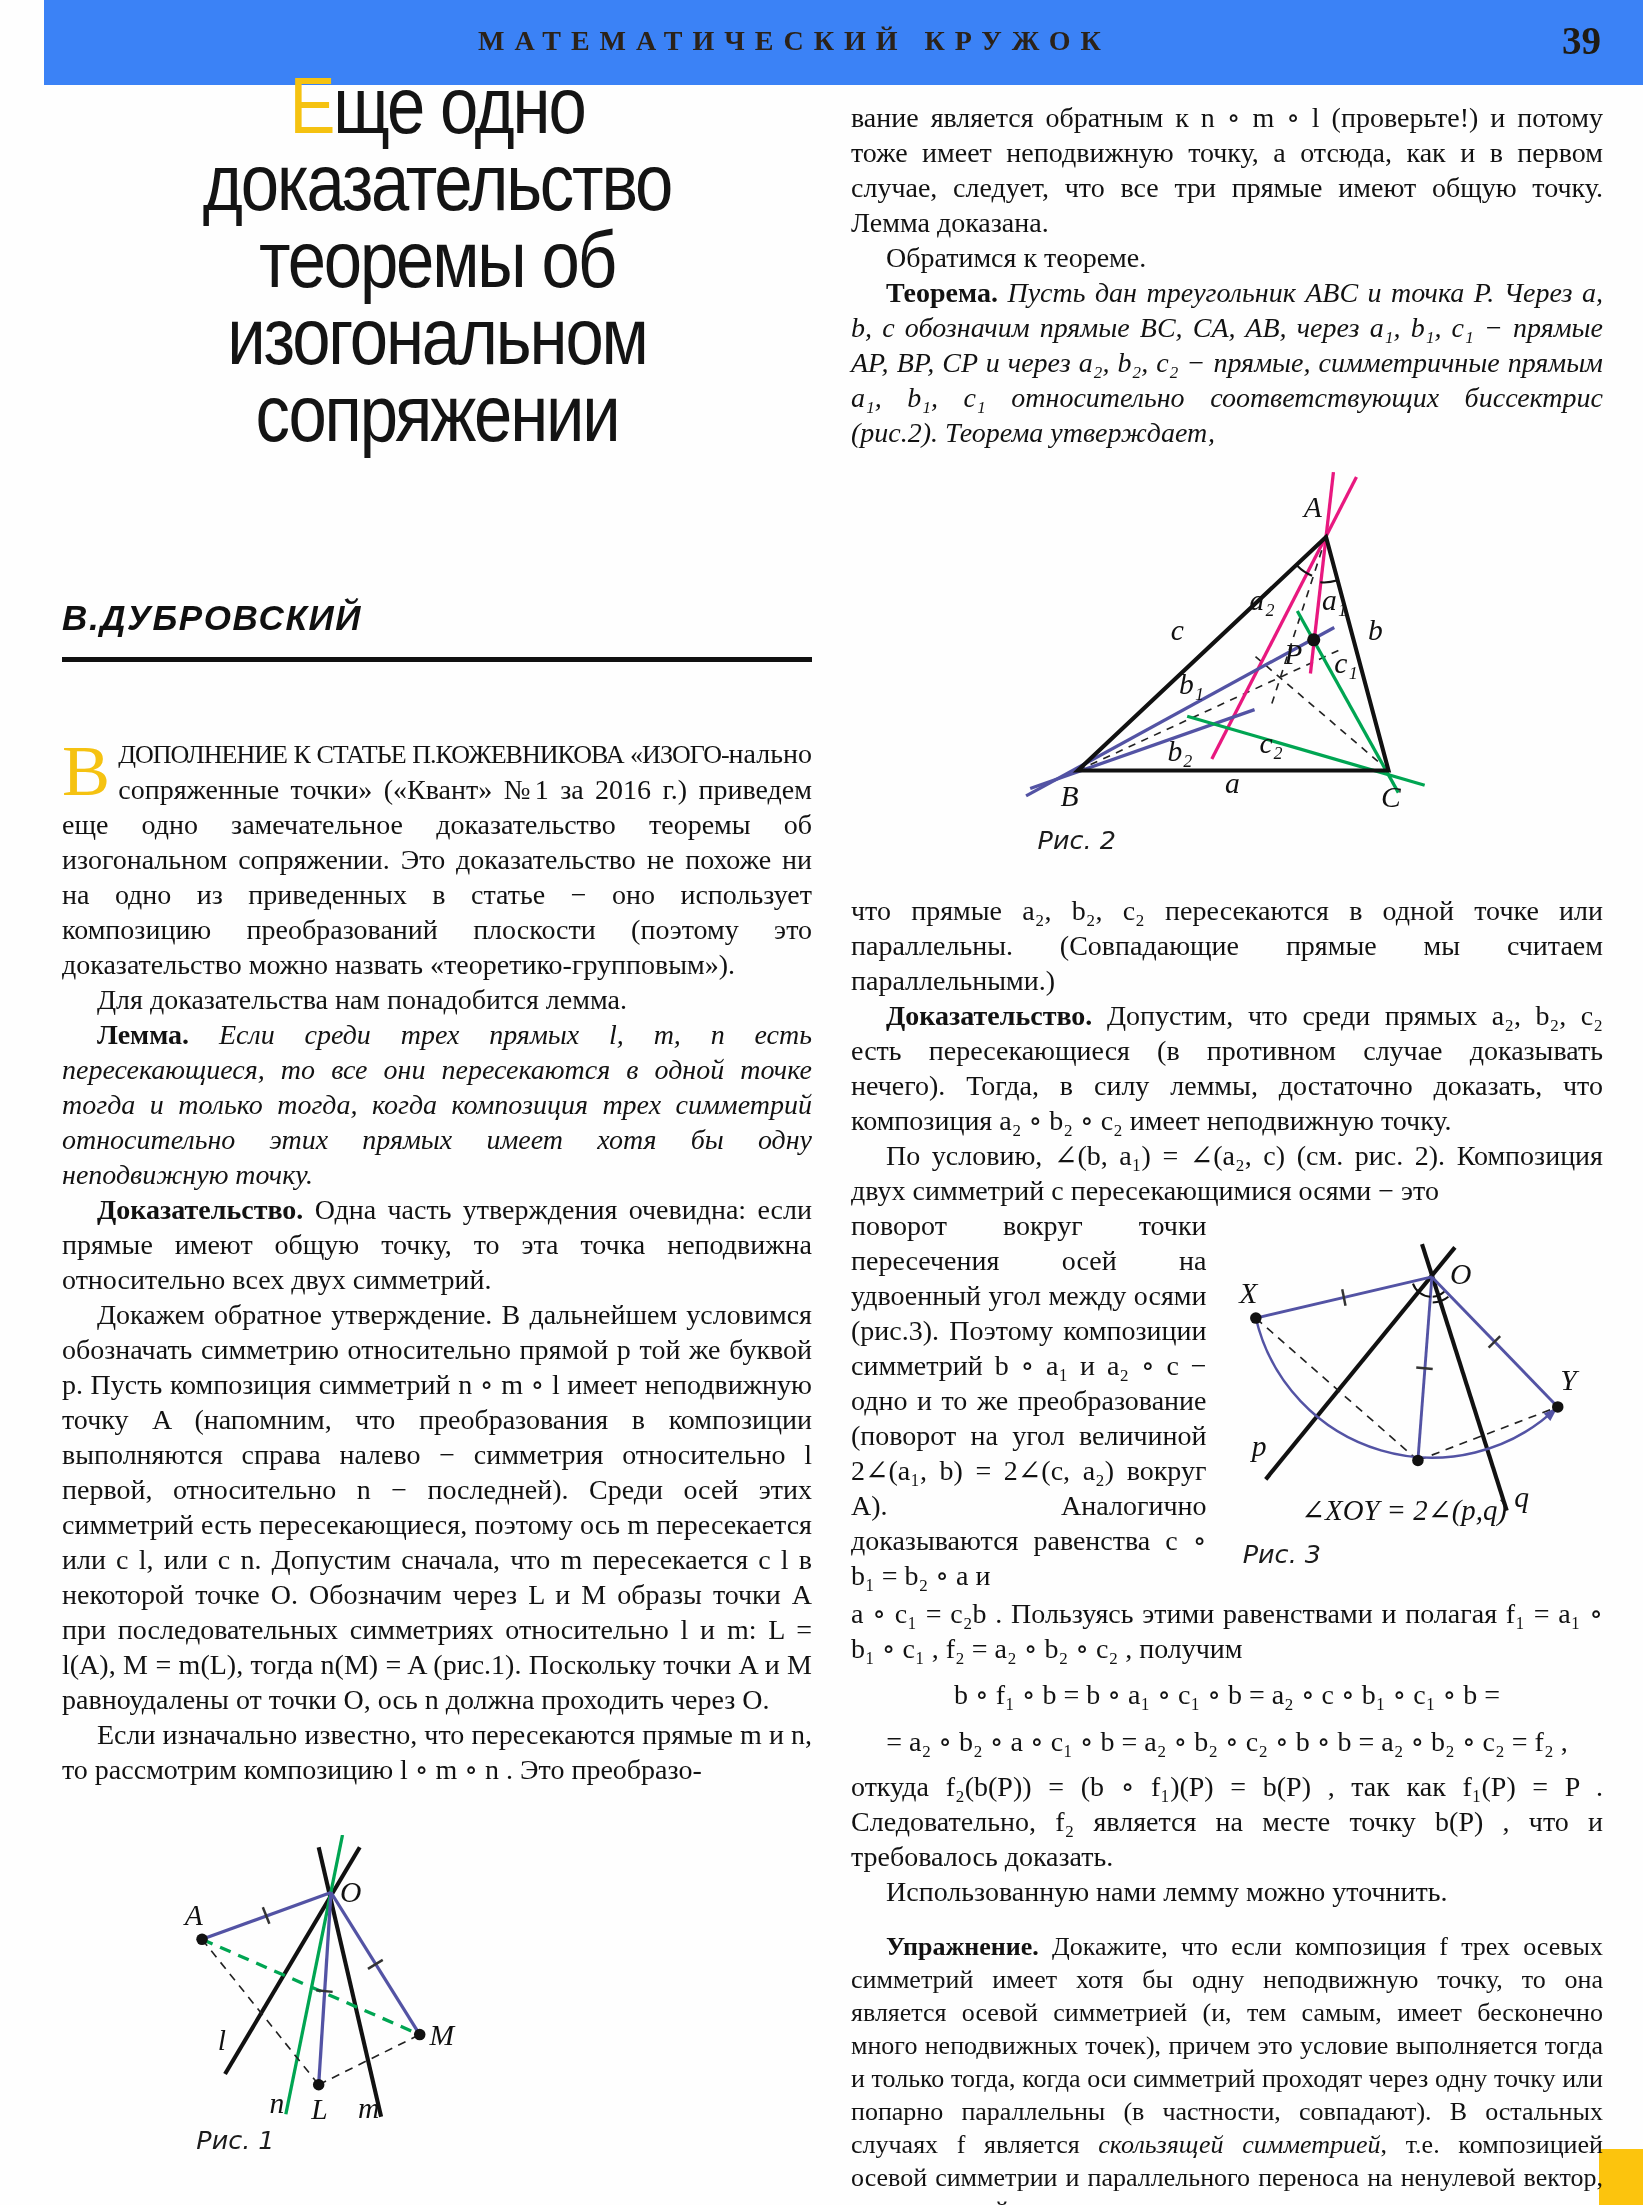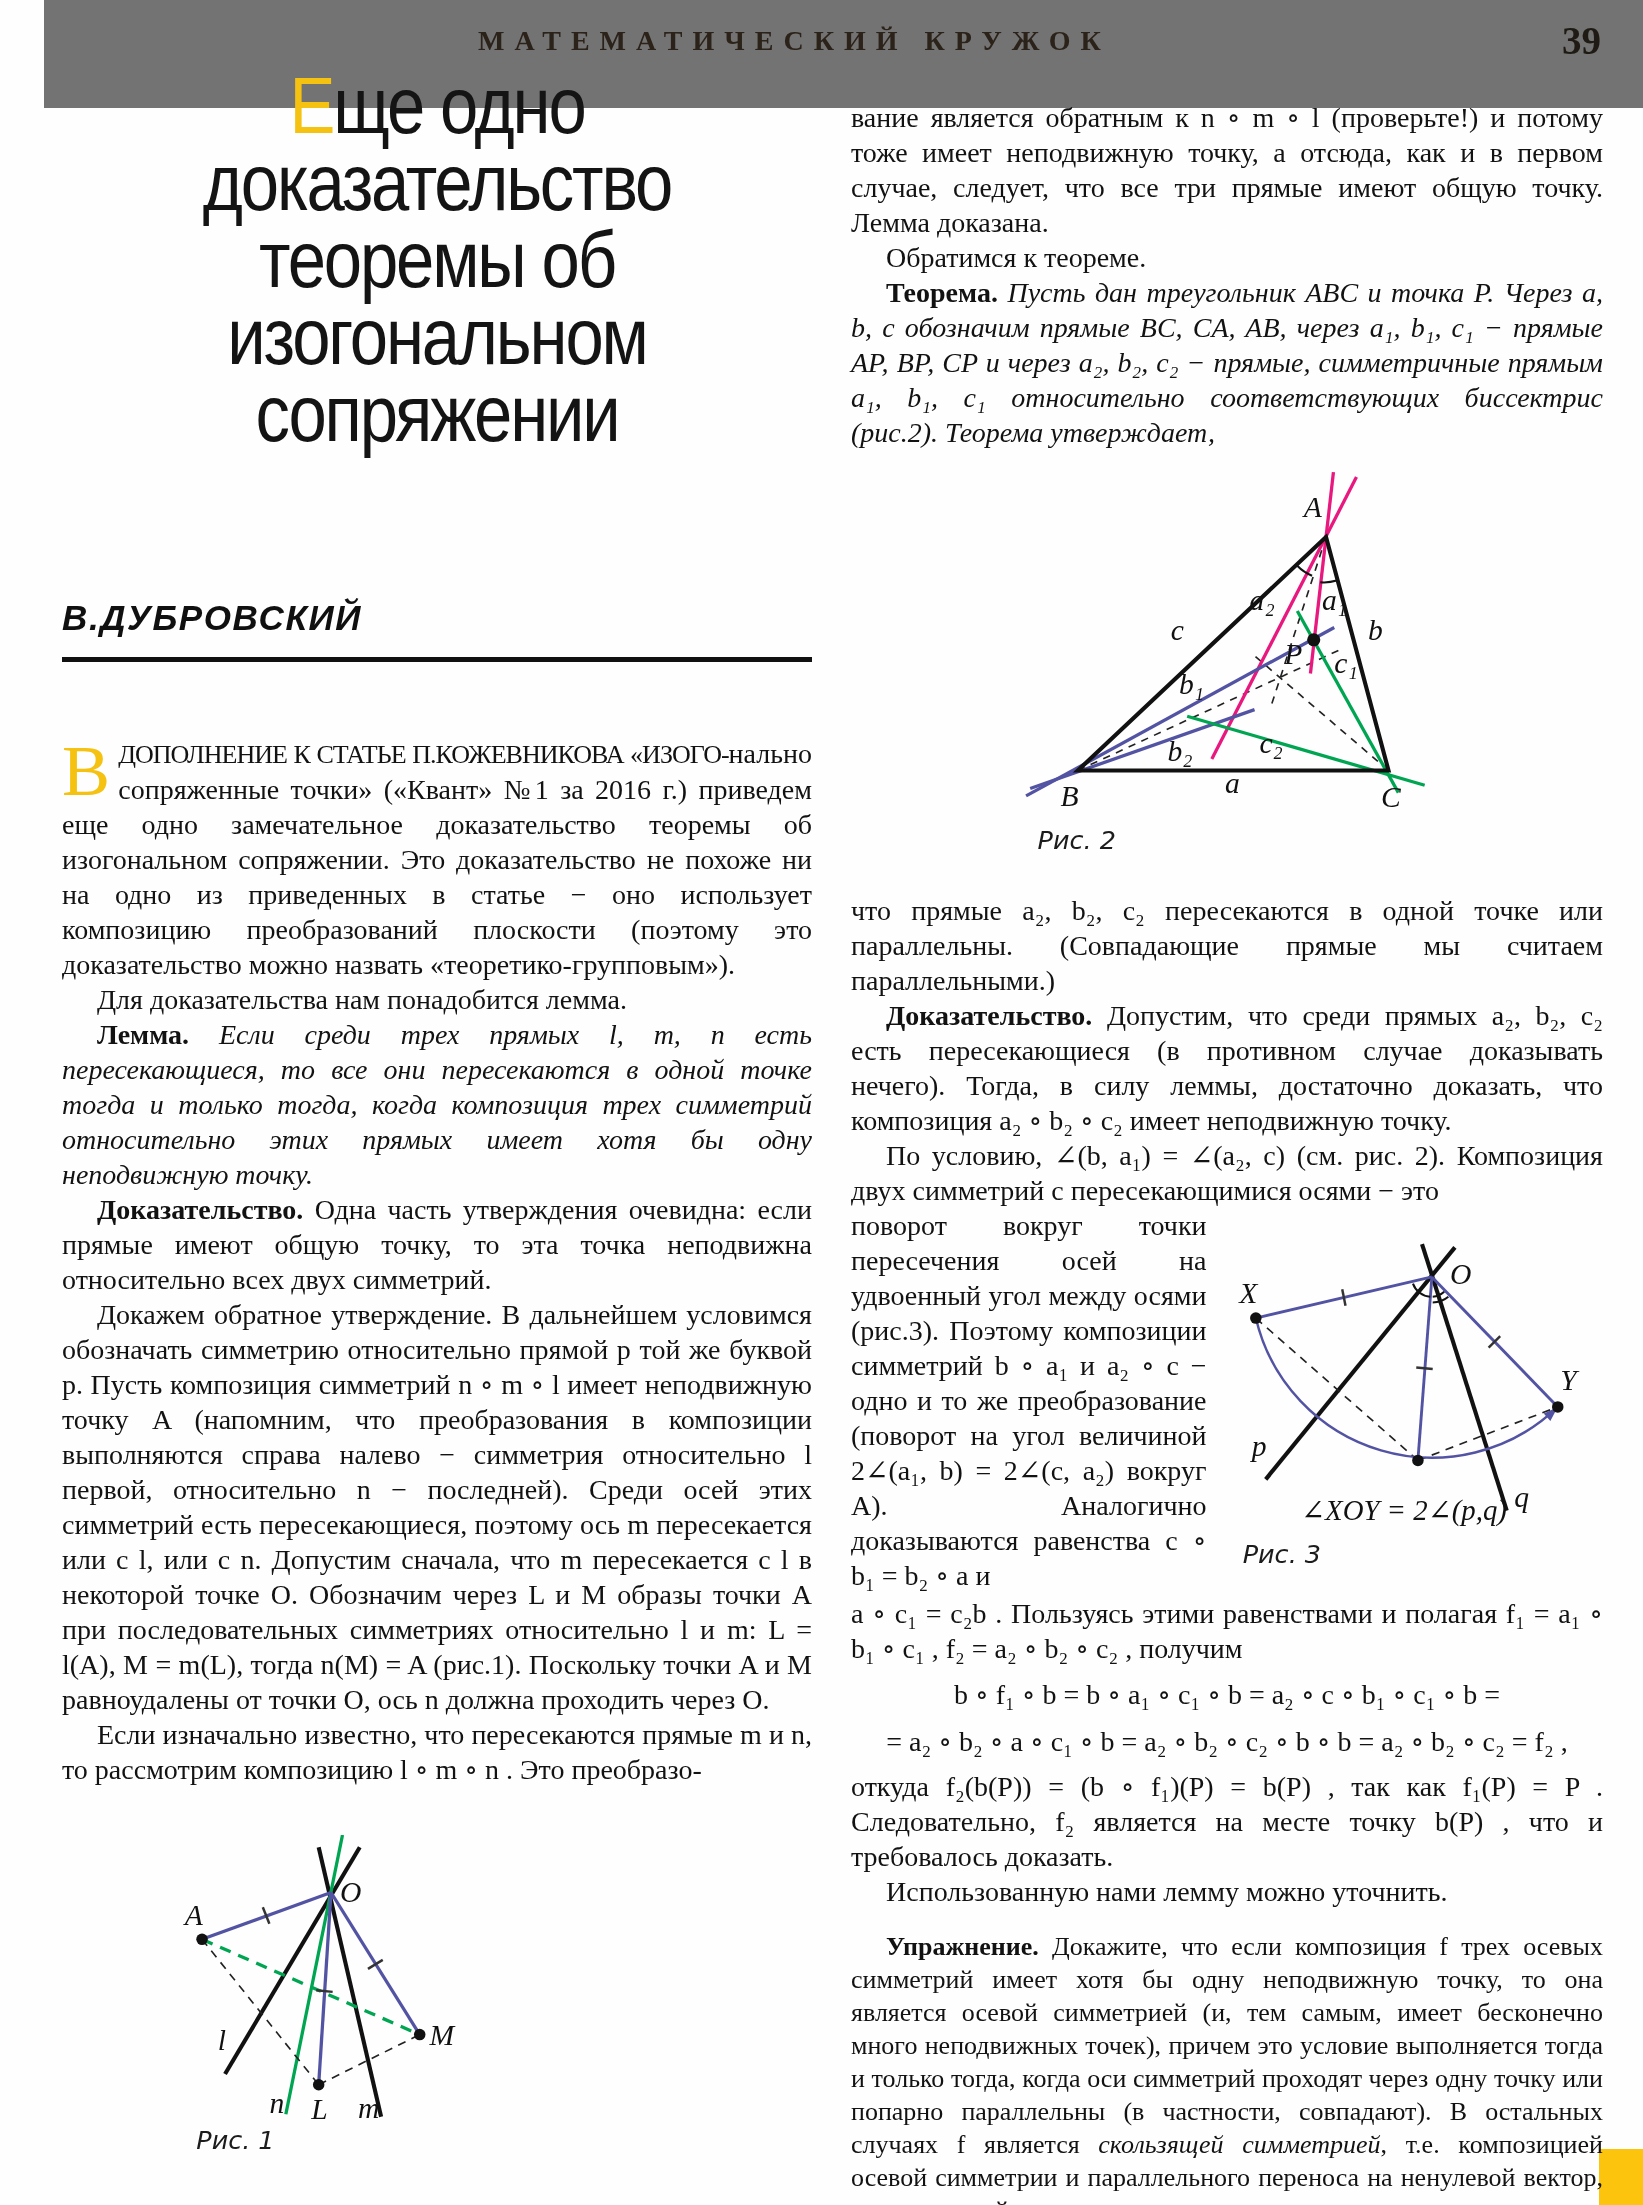--- a/index.html
+++ b/index.html
@@ -3,22 +3,22 @@
 <meta charset="utf-8">
 <style>
   html,body{margin:0;padding:0;}
   body{
     width:1644px;height:2205px;position:relative;background:#fefefe;
     font-family:"Liberation Serif","DejaVu Serif",serif;color:#121212;
     overflow:hidden;
   }
   
   .header-bar{
-    position:absolute;left:44px;top:0;width:1600px;height:108px;
-    background:#737373;
+    position:absolute;left:44px;top:0;width:1600px;height:85px;
+    background:#3b82f6;
   }
   .header-title{
     position:absolute;left:0;right:99px;top:25px;text-align:center;
     font-family:"Liberation Serif","DejaVu Serif",serif;font-weight:bold;
     font-size:28px;letter-spacing:10px;color:#2b2219;
   }
   .page-number{
     position:absolute;right:43px;top:18px;
     font-family:"Liberation Serif","DejaVu Serif",serif;font-weight:bold;
     font-size:39px;color:#1f1b14;

